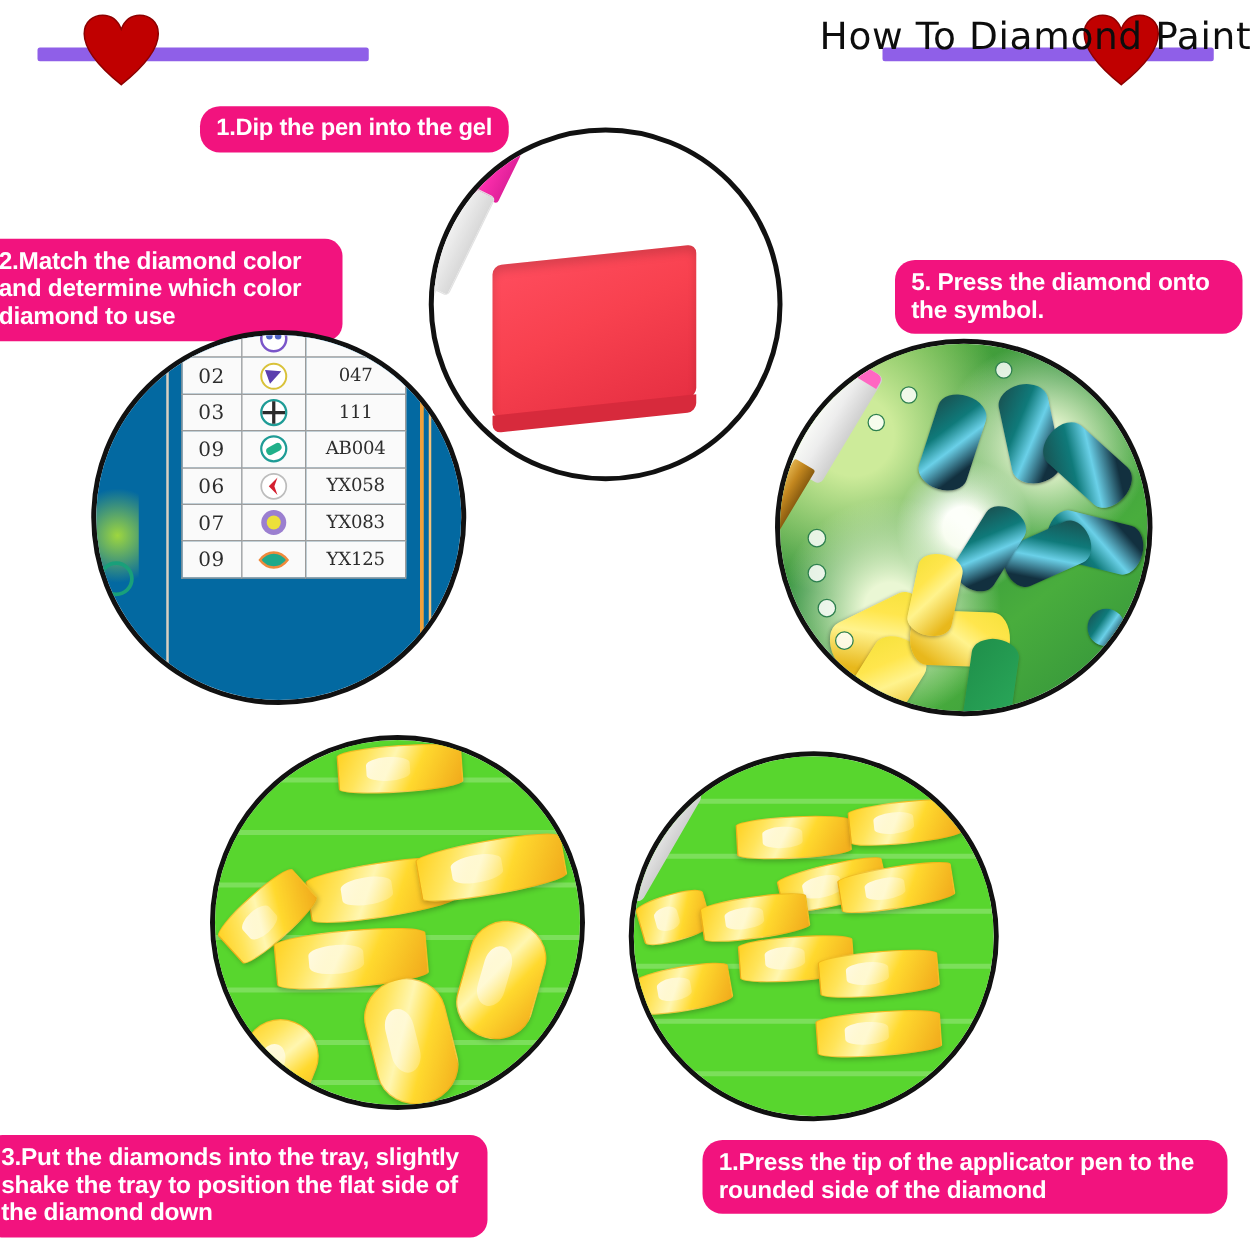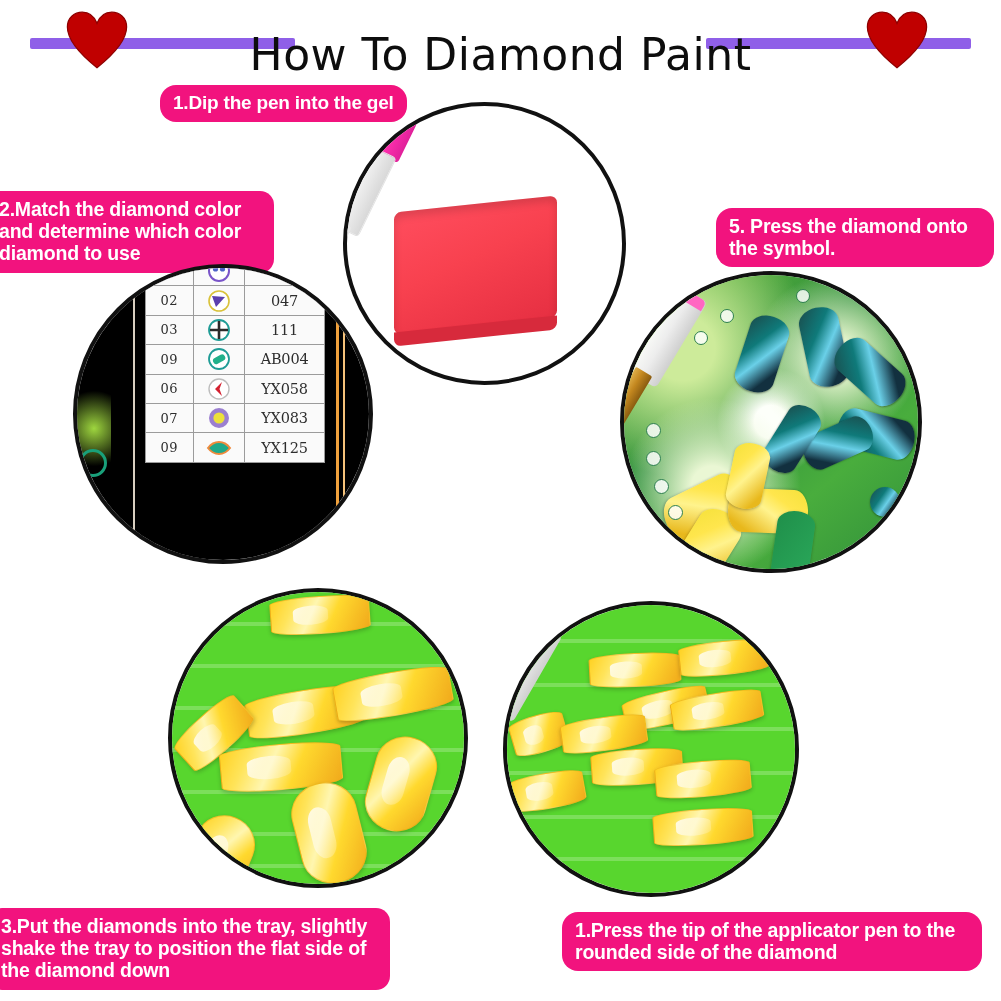--- a/index.html
+++ b/index.html
@@ -7,23 +7,23 @@
        font-family:"Liberation Sans","DejaVu Sans",sans-serif;}
 
   
   #header{position:absolute;left:0;top:0;width:1001px;height:78px;}
   .purple-bar{position:absolute;top:38px;height:11px;background:#8f5fe8;border-radius:2px;}
   .purple-bar.left{left:30px;width:265px;}
   .purple-bar.right{left:706px;width:265px;}
   .heart{position:absolute;top:11px;width:62px;height:58px;}
   .heart.l{left:66px;}
   .heart.r{left:866px;}
-  #title{position:absolute;left:0;top:12px;width:1001px;text-align:center;
-         font-size:44px;font-weight:400;color:#0d0d0d;letter-spacing:.5px;
-         font-family:"DejaVu Sans",sans-serif;margin-top:17px;}
+  #title{position:absolute;left:0;top:12px;width:1001px;text-align:right;
+         font-size:30px;font-weight:400;color:#0d0d0d;letter-spacing:.5px;
+         font-family:"DejaVu Sans",sans-serif;}
 
   
   .label{position:absolute;background:#f2137e;color:#ffffff;
          border-radius:14px;font-weight:bold;line-height:1.14;
          padding:7px 13px 8px 13px;box-sizing:border-box;
          font-family:"Liberation Sans",sans-serif;letter-spacing:-.2px;}
   #label1{left:160px;top:85px;font-size:19px;border-radius:16px;}
   #label2{left:-14px;top:191px;font-size:19.5px;width:288px;border-radius:14px;}
   #label5{left:716px;top:208px;font-size:19.5px;width:278px;border-radius:16px;}
   #label3{left:-12px;top:908px;font-size:19.5px;width:402px;border-radius:14px;}
@@ -51,30 +51,30 @@
         transform:rotate(26deg);transform-origin:50% 0;}
   .pen-cap{position:absolute;left:0;top:0;width:45px;height:48px;
         background:linear-gradient(90deg,#ff4fc0,#ff2fae 60%,#e0219a);border-radius:7px 7px 3px 3px;}
   .pen-body{position:absolute;left:5px;top:44px;width:35px;height:86px;
         background:linear-gradient(90deg,rgba(255,255,255,.95),#efefef 45%,#d8d8d8);
         border-radius:4px;border:1px solid #e2e2e2;}
   .pen-tip{position:absolute;left:11px;top:126px;width:21px;height:38px;
         background:linear-gradient(90deg,rgba(255,255,255,.9),#e7e7e7);border-radius:3px;}
 
   
-  .chart-bg{position:absolute;inset:0;background:#000000;}
+  .chart-bg{position:absolute;inset:0;background:#0369a1;}
   .chart-left-green{position:absolute;left:0;top:38%;width:34px;height:34%;
         background:radial-gradient(circle,#9ed63f 0%,rgba(158,214,63,0) 72%);}
   .chart-left-green2{position:absolute;left:2px;top:62%;width:22px;height:22px;
         border:3px solid #19a07a;border-radius:50%;}
   .tbl{position:absolute;left:68px;top:-12px;width:180px;
        border-collapse:collapse;font-family:"DejaVu Serif",serif;}
   .tbl td{border:1px solid #9b9b9b;height:28.4px;background:#fafafa;
        font-size:15px;color:#2d2d2d;text-align:center;vertical-align:middle;padding:0;}
-  .tbl td.num{width:46px;font-size:13px;letter-spacing:.5px;}
+  .tbl td.num{width:46px;font-size:16px;letter-spacing:.5px;}
   .tbl td.sym{width:50px;}
   .tbl td.code{width:78px;font-size:14.5px;letter-spacing:-.2px;}
   .orange-line{position:absolute;left:259px;top:-12px;width:3px;height:330px;background:#f0a13c;}
   .orange-line2{position:absolute;left:266px;top:-12px;width:2px;height:330px;background:#f5c27a;}
   .grey-line{position:absolute;left:56px;top:-12px;width:2px;height:330px;background:#d9cfc0;}
   .sg{display:inline-block;width:26px;height:26px;position:relative;vertical-align:middle;}
 
   
   .canvas-bg{position:absolute;inset:0;
        background:

